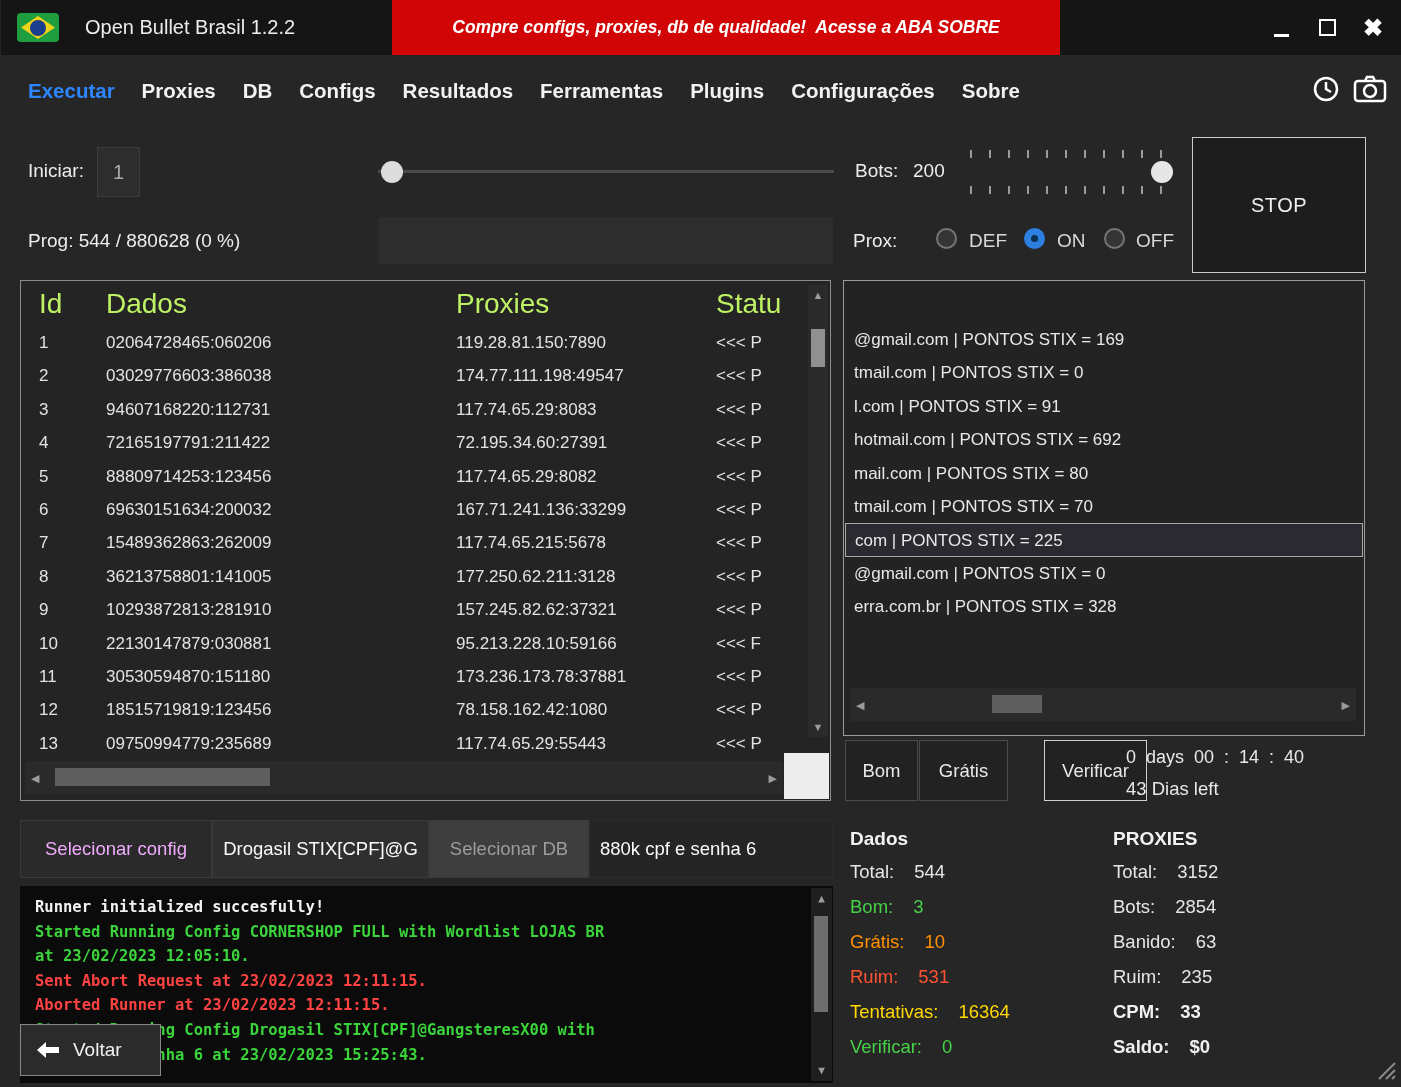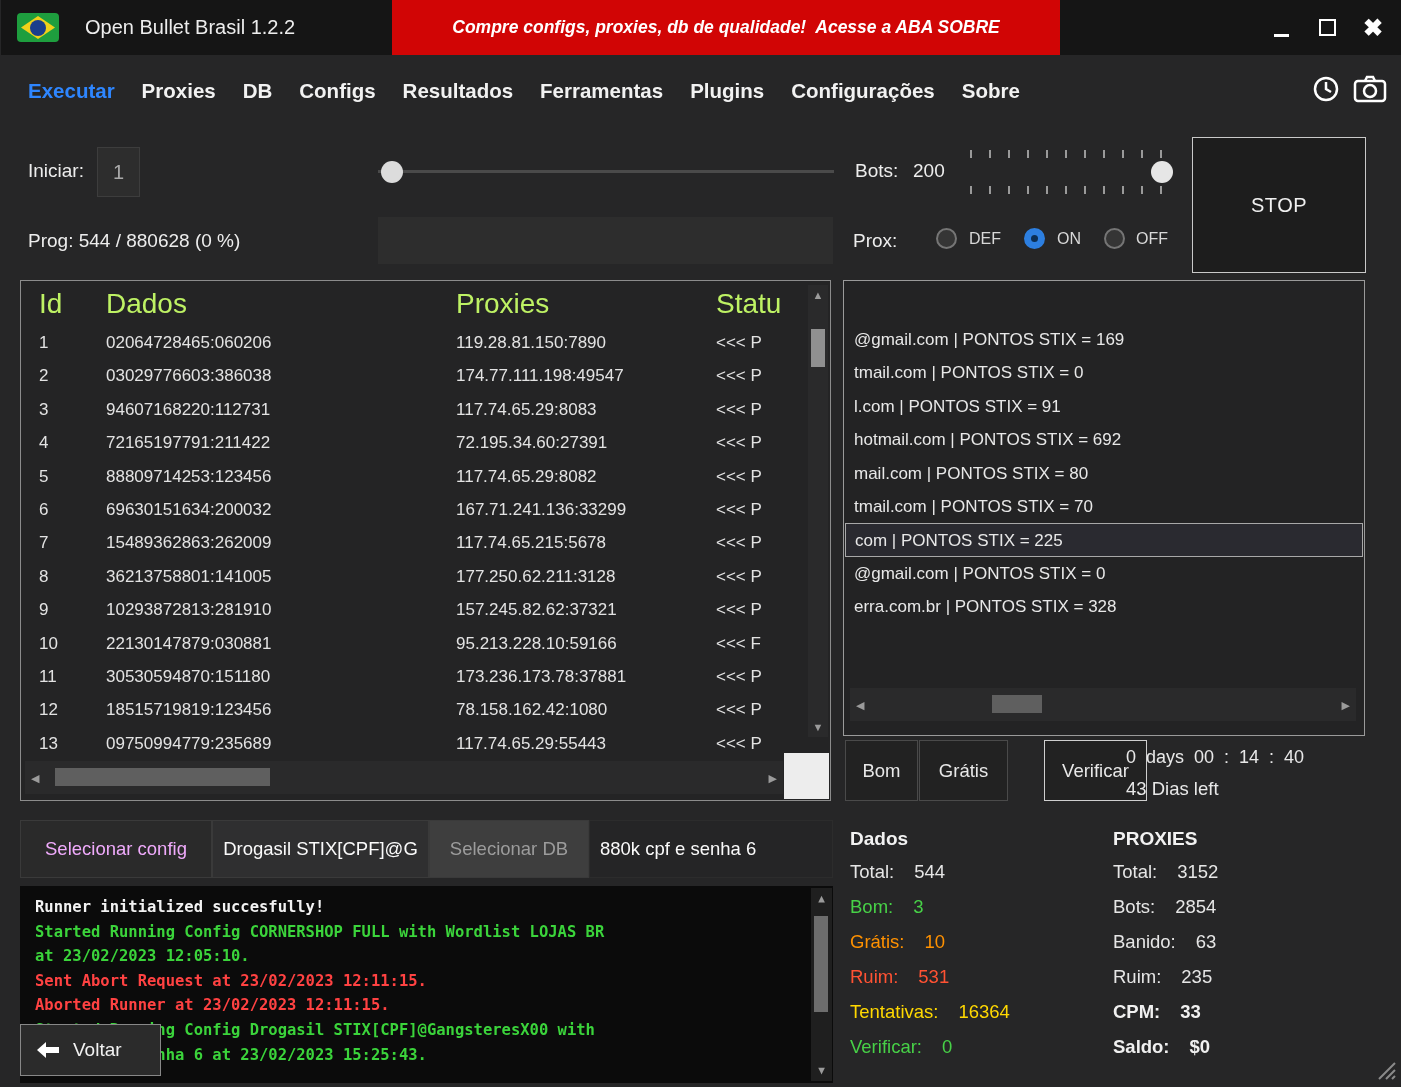--- a/index.html
+++ b/index.html
@@ -45,21 +45,21 @@
   #stop-btn{position:absolute;left:1192px;top:137px;width:174px;height:136px;background:#1d1d1d;border:1px solid #c9c9c9;color:#f0f0f0;font-size:20px;font-family:inherit;letter-spacing:.5px;cursor:pointer}
   #prog-text{left:28px;top:230px;white-space:pre}
   #progress-bar{position:absolute;left:378px;top:217px;width:455px;height:47px;background:#2d2d2d}
   #prox-label{left:853px;top:230px}
   .radio{position:absolute;width:21px;height:21px;border-radius:50%;background:#353535;border:2px solid #757575;cursor:pointer}
   .radio.checked{background:#2d7fe0;border-color:#2d7fe0}
   .radio.checked::after{content:"";position:absolute;inset:5px;border-radius:50%;background:#0c2f54}
   #radio-def{left:936px;top:228px}
   #radio-on{left:1024px;top:228px}
   #radio-off{left:1104px;top:228px}
-  .radio-lbl{position:absolute;font-size:16px;color:#d8d8d8;cursor:pointer}
+  .radio-lbl{position:absolute;font-size:19px;color:#d8d8d8;cursor:pointer}
   #lbl-def{left:969px;top:230px}
   #lbl-on{left:1057px;top:230px}
   #lbl-off{left:1136px;top:230px}
 
   
   #grid-panel{position:absolute;left:20px;top:280px;width:811px;height:521px;background:#242425;border:1px solid #8c8c8c;overflow:hidden}
   .gh{position:absolute;top:0;height:45px;line-height:45px;font-size:28px;color:#bef264;cursor:pointer;white-space:nowrap}
   #gh-id{left:18px}#gh-dados{left:85px}#gh-proxies{left:435px}#gh-status{left:695px}
   #grid-rows{position:absolute;left:0;top:45px;width:787px;height:436px;overflow:hidden}
   .grow{position:relative;height:33.4px;line-height:33.4px;font-size:17px;color:#e3e3e3}

